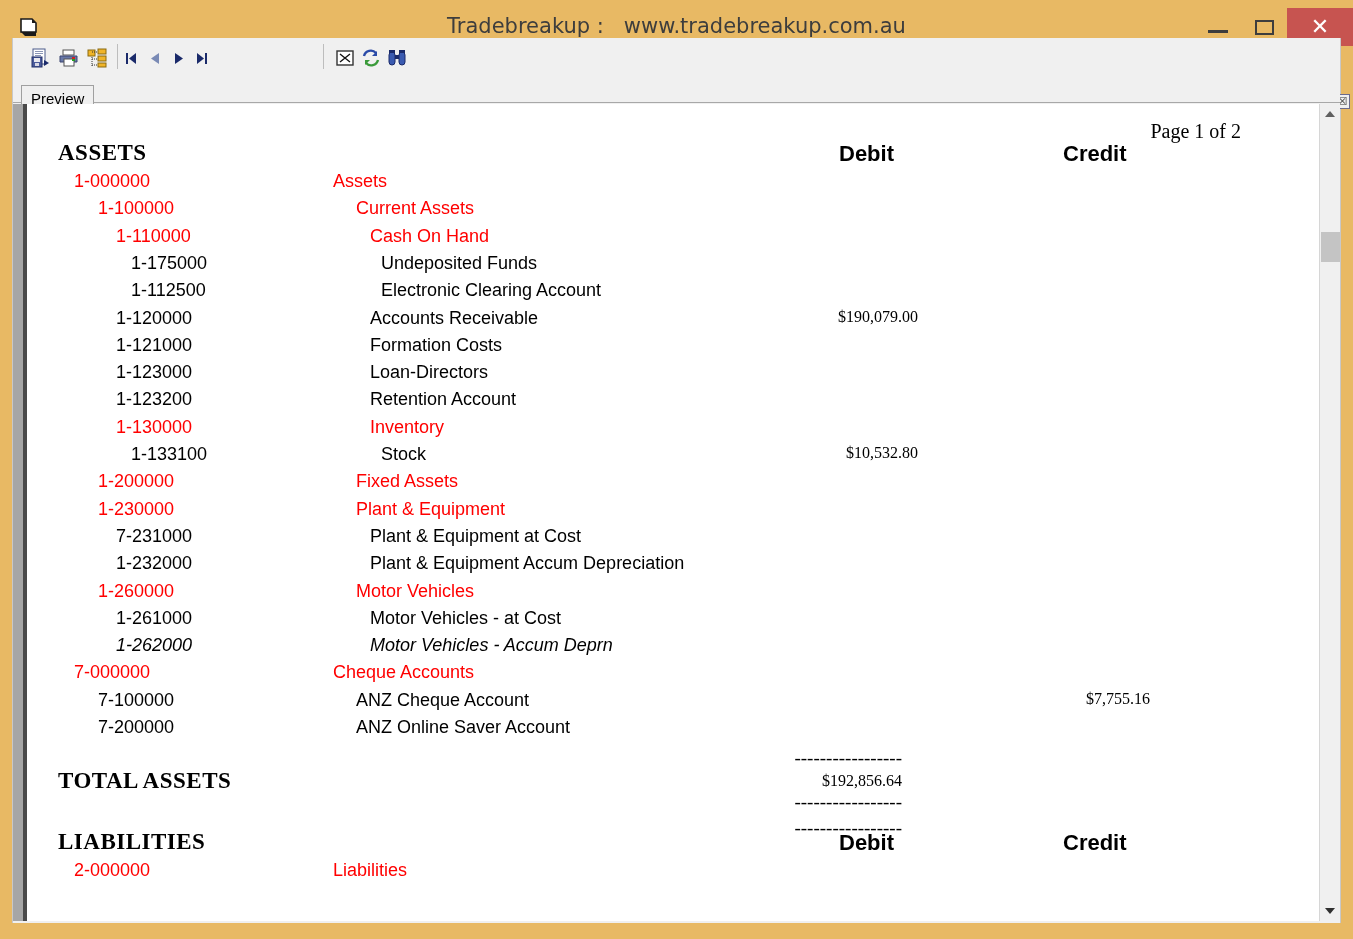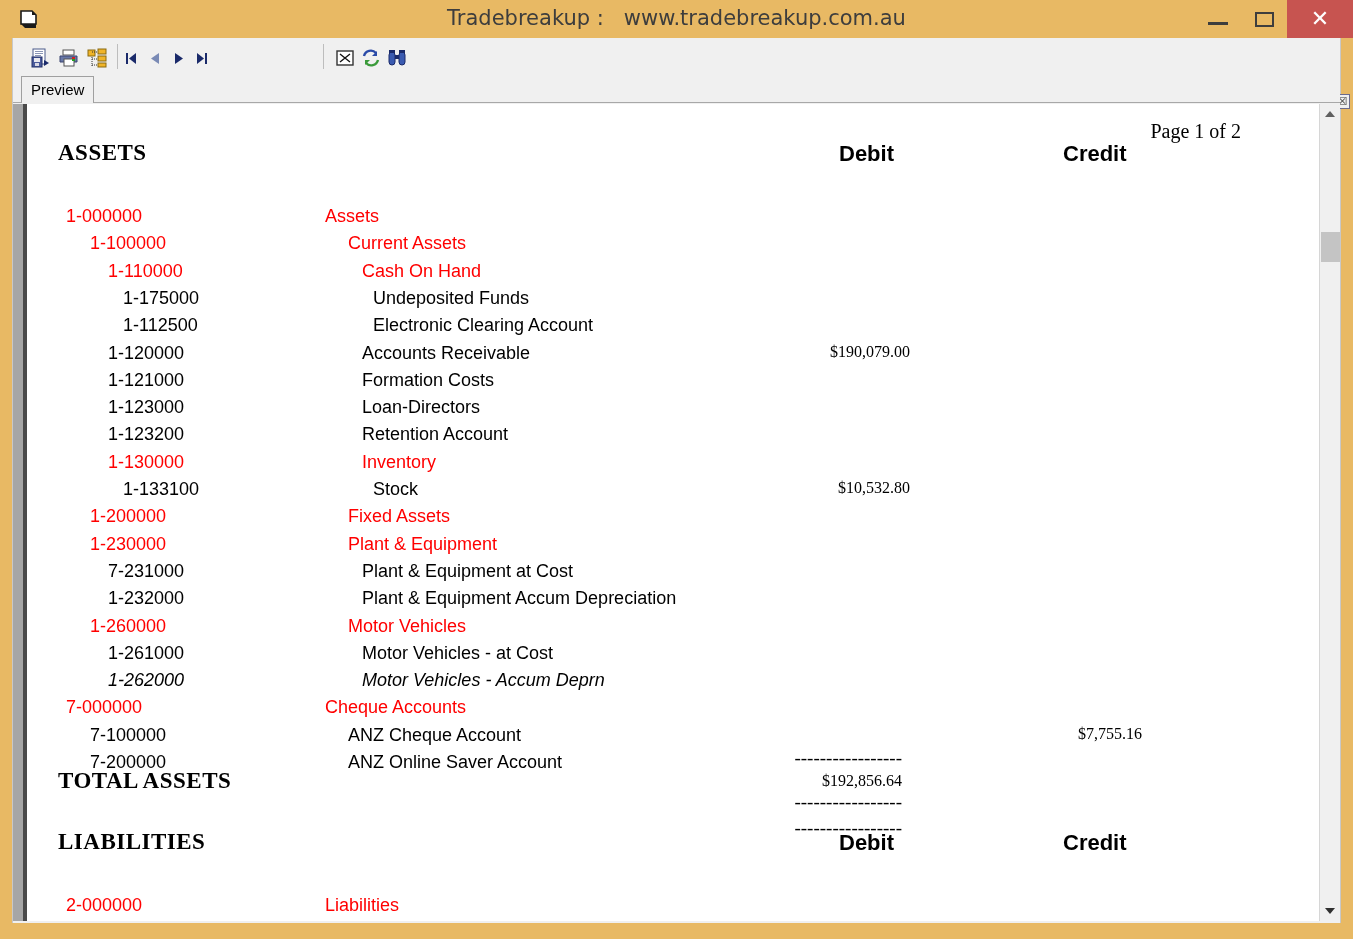--- a/index.html
+++ b/index.html
@@ -15,21 +15,21 @@
   #window {
     position: absolute;
     left: 0; top: 0;
     width: 1353px; height: 939px;
     background: #e8b964;
   }
 
   
   #titlebar {
     position: absolute;
-    left: 0; top: 0;
+    left: 0; top: 8px;
     width: 1353px; height: 38px;
     background: #e8b964;
   }
   #title-icon {
     position: absolute;
     left: 18px; top: 8px;
     width: 22px; height: 22px;
   }
   #title-text {
     position: absolute;
@@ -170,21 +170,21 @@
 
   
   #tabstrip {
     position: absolute;
     left: 0; top: 38px;
     width: 1327px; height: 28px;
     background: #f0f0f0;
   }
   #tab-preview {
     position: absolute;
-    left: 8px; top: 0;
+    left: 8px; top: 9px;
     height: 27px;
     padding: 4px 9px 0 9px;
     background: #f0f0f0;
     border: 1px solid #a0a0a0;
     border-bottom: none;
     font-size: 15px;
     color: #000;
     cursor: default;
   }
   #tab-underline {
@@ -250,21 +250,21 @@
     position: absolute;
     font-family: "Liberation Sans", sans-serif;
     font-weight: bold;
     font-size: 22px;
     color: #000;
     white-space: nowrap;
   }
   .r-colhead.debit  { left: 812px; }
   .r-colhead.credit { left: 1036px; }
 
-  .r-row { position: absolute; left: 8px; width: 1296px; height: 27px; margin-top: 35px; }
+  .r-row { position: absolute; left: 16px; width: 1296px; height: 27px; }
   .r-code {
     position: absolute;
     font-family: "Liberation Sans", sans-serif;
     font-size: 18px;
     white-space: nowrap;
   }
   .r-name {
     position: absolute;
     font-family: "Liberation Sans", sans-serif;
     font-size: 18px;

